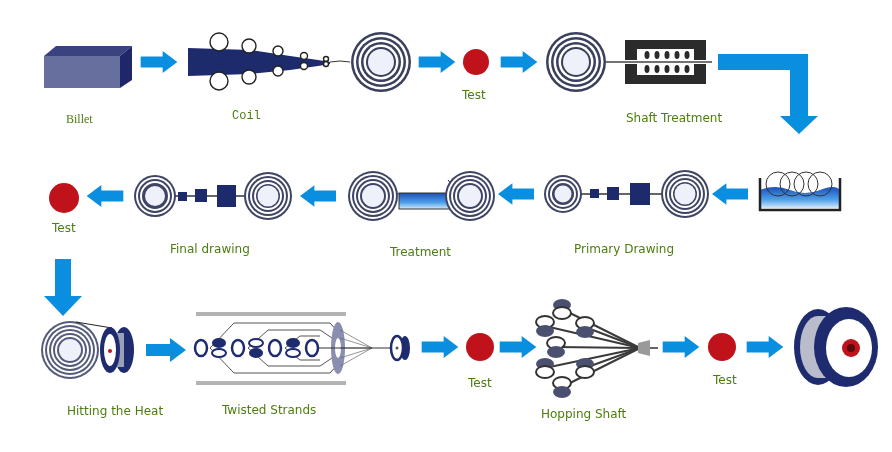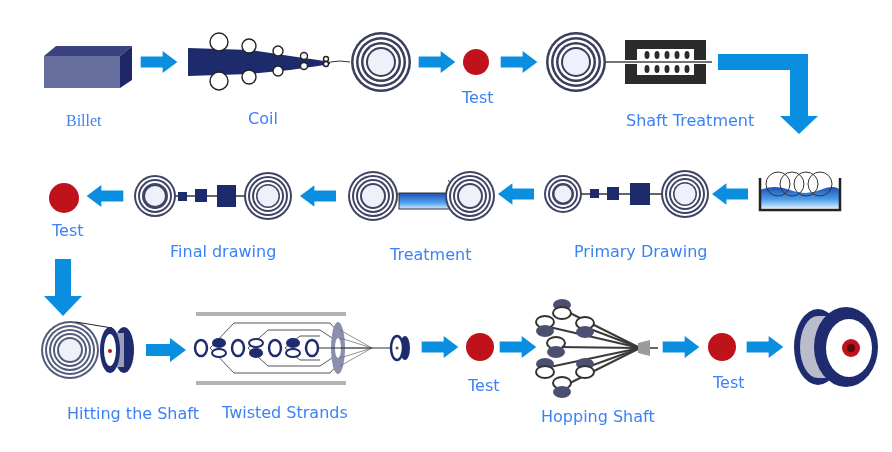--- a/index.html
+++ b/index.html
@@ -1,19 +1,19 @@
 <!DOCTYPE html>
 <html><head>
 <meta charset="utf-8">
 <style>
   html, body { margin:0; padding:0; background:#ffffff; }
   body { width:892px; height:452px; position:relative; overflow:hidden;
          font-family:"Liberation Sans", "DejaVu Sans", sans-serif; }
   #canvas { position:absolute; left:0; top:0; }
-  .lbl { position:absolute; font-size:16px; color:#3b82f6; white-space:nowrap;
+  .lbl { position:absolute; font-size:12px; color:#4d7c0f; white-space:nowrap;
          font-family:"DejaVu Sans", "Liberation Sans", sans-serif; }
 </style>
 </head>
 <body>
 
 <svg id="canvas" width="892" height="452" viewBox="0 0 892 452">
   <defs>
     <symbol id="arrowR" viewBox="0 0 40 24">
       <polygon points="0,6 24,6 24,0 40,12 24,24 24,18 0,18"></polygon>
     </symbol>
@@ -306,24 +306,24 @@
     <rect x="818" y="316" width="24" height="62" fill="#b8bccb"></rect>
     <ellipse cx="818" cy="347" rx="18" ry="31" fill="#b8bccb"></ellipse>
     <ellipse cx="846" cy="347" rx="32" ry="40" fill="#1e2b6e"></ellipse>
     <ellipse cx="849" cy="348" rx="23" ry="29" fill="#ffffff"></ellipse>
     <circle cx="851" cy="348" r="9" fill="#c0121b"></circle>
     <circle cx="851" cy="348" r="4" fill="#5a0a0f"></circle>
   </g>
 </svg>
 
 <span class="lbl" style="left:66px;top:112px;font-family:Liberation Serif, serif;">Billet</span>
-<span class="lbl" style="left:248px;top:109px;">Coil</span>
+<span class="lbl" style="left:232px;top:109px;font-family:Liberation Mono, monospace;">Coil</span>
 <span class="lbl" style="left:462px;top:88px;">Test</span>
 <span class="lbl" style="left:626px;top:111px;">Shaft Treatment</span>
 <span class="lbl" style="left:574px;top:242px;">Primary Drawing</span>
 <span class="lbl" style="left:390px;top:245px;">Treatment</span>
 <span class="lbl" style="left:170px;top:242px;">Final drawing</span>
 <span class="lbl" style="left:52px;top:221px;">Test</span>
-<span class="lbl" style="left:67px;top:404px;">Hitting the Shaft</span>
+<span class="lbl" style="left:67px;top:404px;">Hitting the Heat</span>
 <span class="lbl" style="left:222px;top:403px;">Twisted Strands</span>
 <span class="lbl" style="left:468px;top:376px;">Test</span>
 <span class="lbl" style="left:541px;top:407px;">Hopping Shaft</span>
 <span class="lbl" style="left:713px;top:373px;">Test</span>
 
 </body></html>

